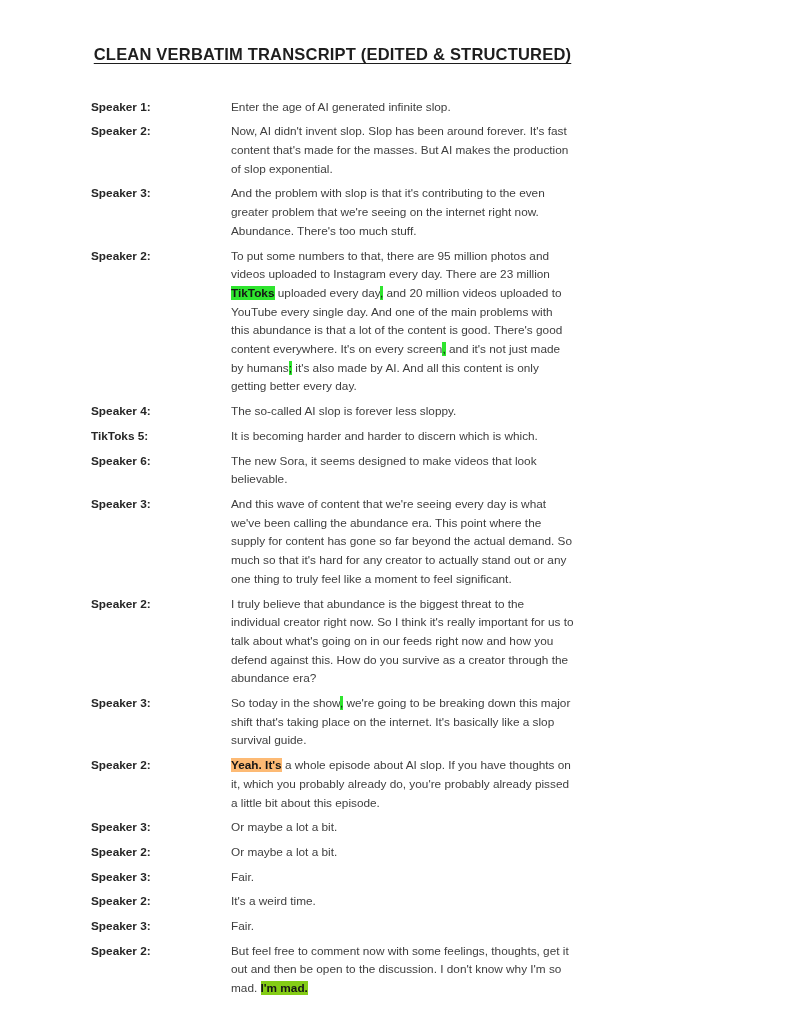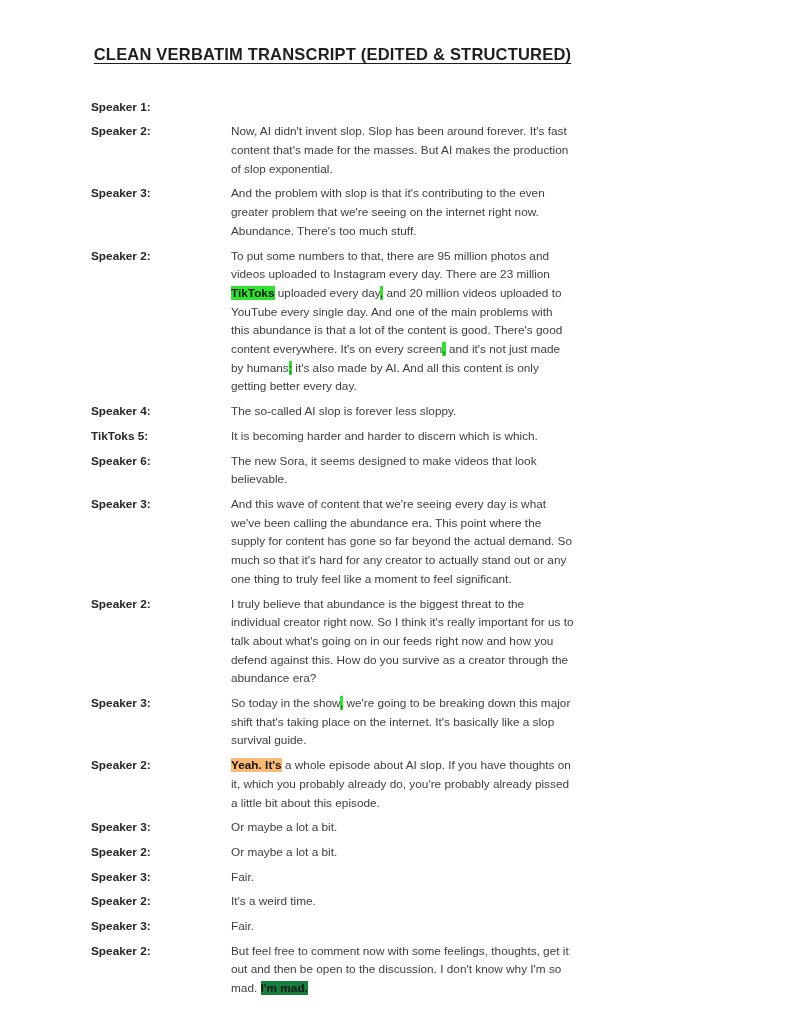--- a/index.html
+++ b/index.html
@@ -60,20 +60,21 @@
   .b { font-weight: 700; }
 </style>
 </head>
 <body>
 
 <div class="page">
   <h1 class="doc-title">CLEAN VERBATIM TRANSCRIPT (EDITED &amp; STRUCTURED)</h1>
   <div class="transcript" id="transcript">
       <div class="entry">
         <div class="speaker">Speaker 1:</div>
+        <div class="utterance"><span class="seg">Enter the age of AI generated infinite slop.</span></div>
       </div>
       <div class="entry">
         <div class="speaker">Speaker 2:</div>
         <div class="utterance"><span class="seg">Now, AI didn't invent slop. Slop has been around forever. It's fast content that's made for the masses. But AI makes the production of slop exponential.</span></div>
       </div>
       <div class="entry">
         <div class="speaker">Speaker 3:</div>
         <div class="utterance"><span class="seg">And the problem with slop is that it's contributing to the even greater problem that we're seeing on the internet right now. Abundance. There's too much stuff.</span></div>
       </div>
       <div class="entry">
@@ -123,16 +124,16 @@
       <div class="entry">
         <div class="speaker">Speaker 2:</div>
         <div class="utterance"><span class="seg">It's a weird time.</span></div>
       </div>
       <div class="entry">
         <div class="speaker">Speaker 3:</div>
         <div class="utterance"><span class="seg">Fair.</span></div>
       </div>
       <div class="entry">
         <div class="speaker">Speaker 2:</div>
-        <div class="utterance"><span class="seg">But feel free to comment now with some feelings, thoughts, get it out and then be open to the discussion. I don't know why I'm so mad. </span><span class="hl b" style="background-color: #15803d;">I'm mad.</span></div>
+        <div class="utterance"><span class="seg">But feel free to comment now with some feelings, thoughts, get it out and then be open to the discussion. I don't know why I'm so mad. </span><span class="hl b" style="background-color: #84cc16;">I'm mad.</span></div>
       </div>
     </div>
 </div>
 
 </body></html>

